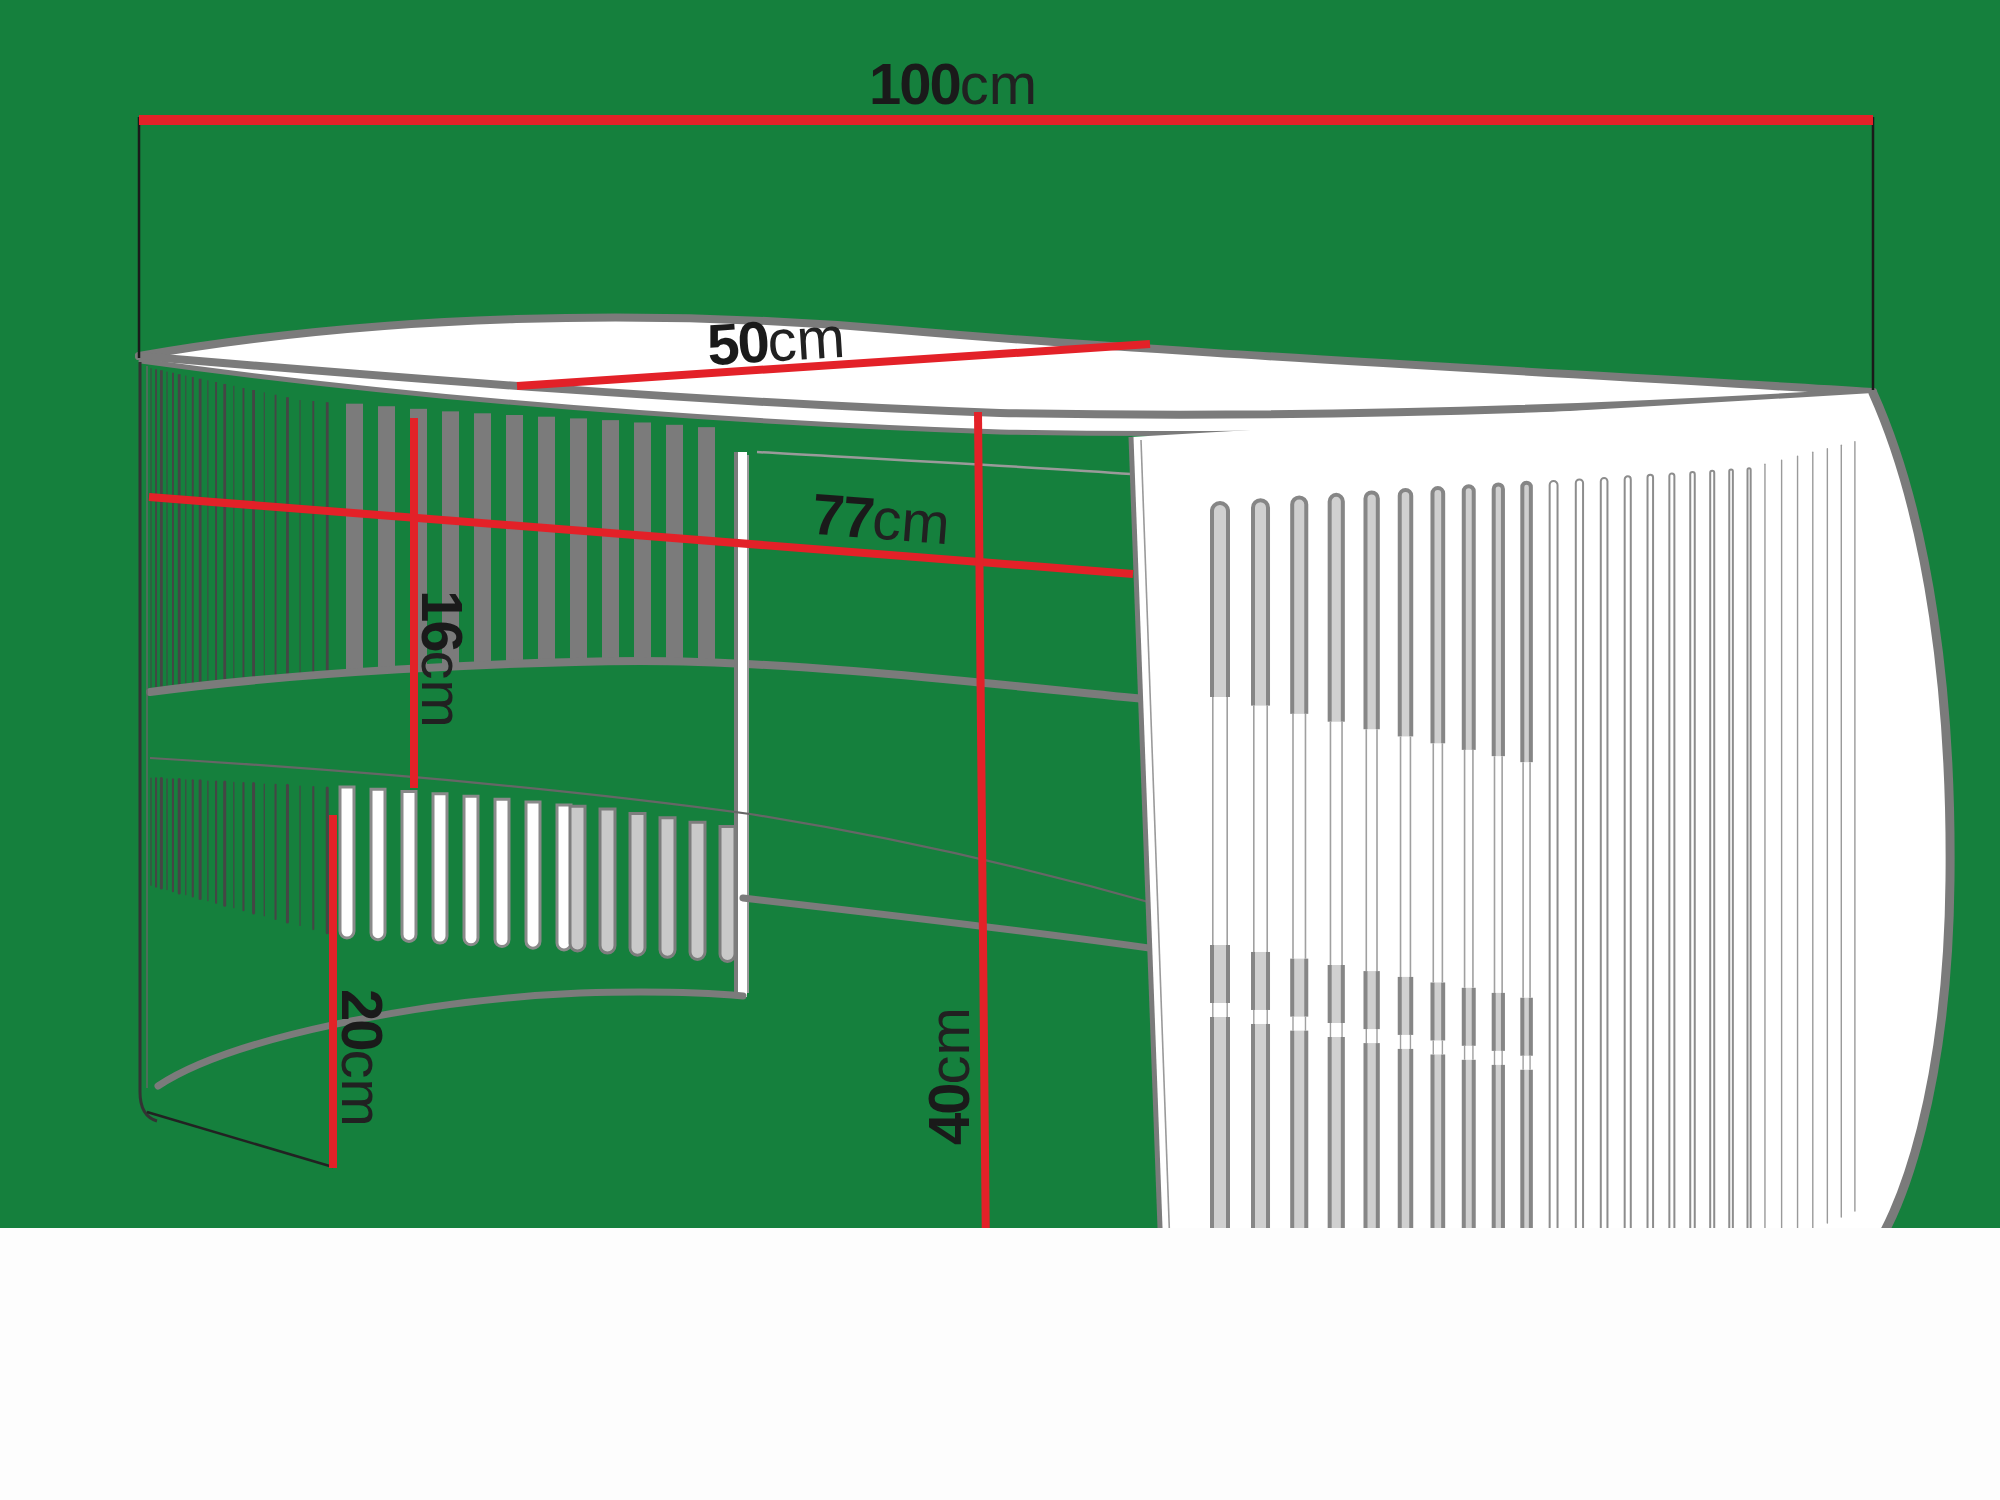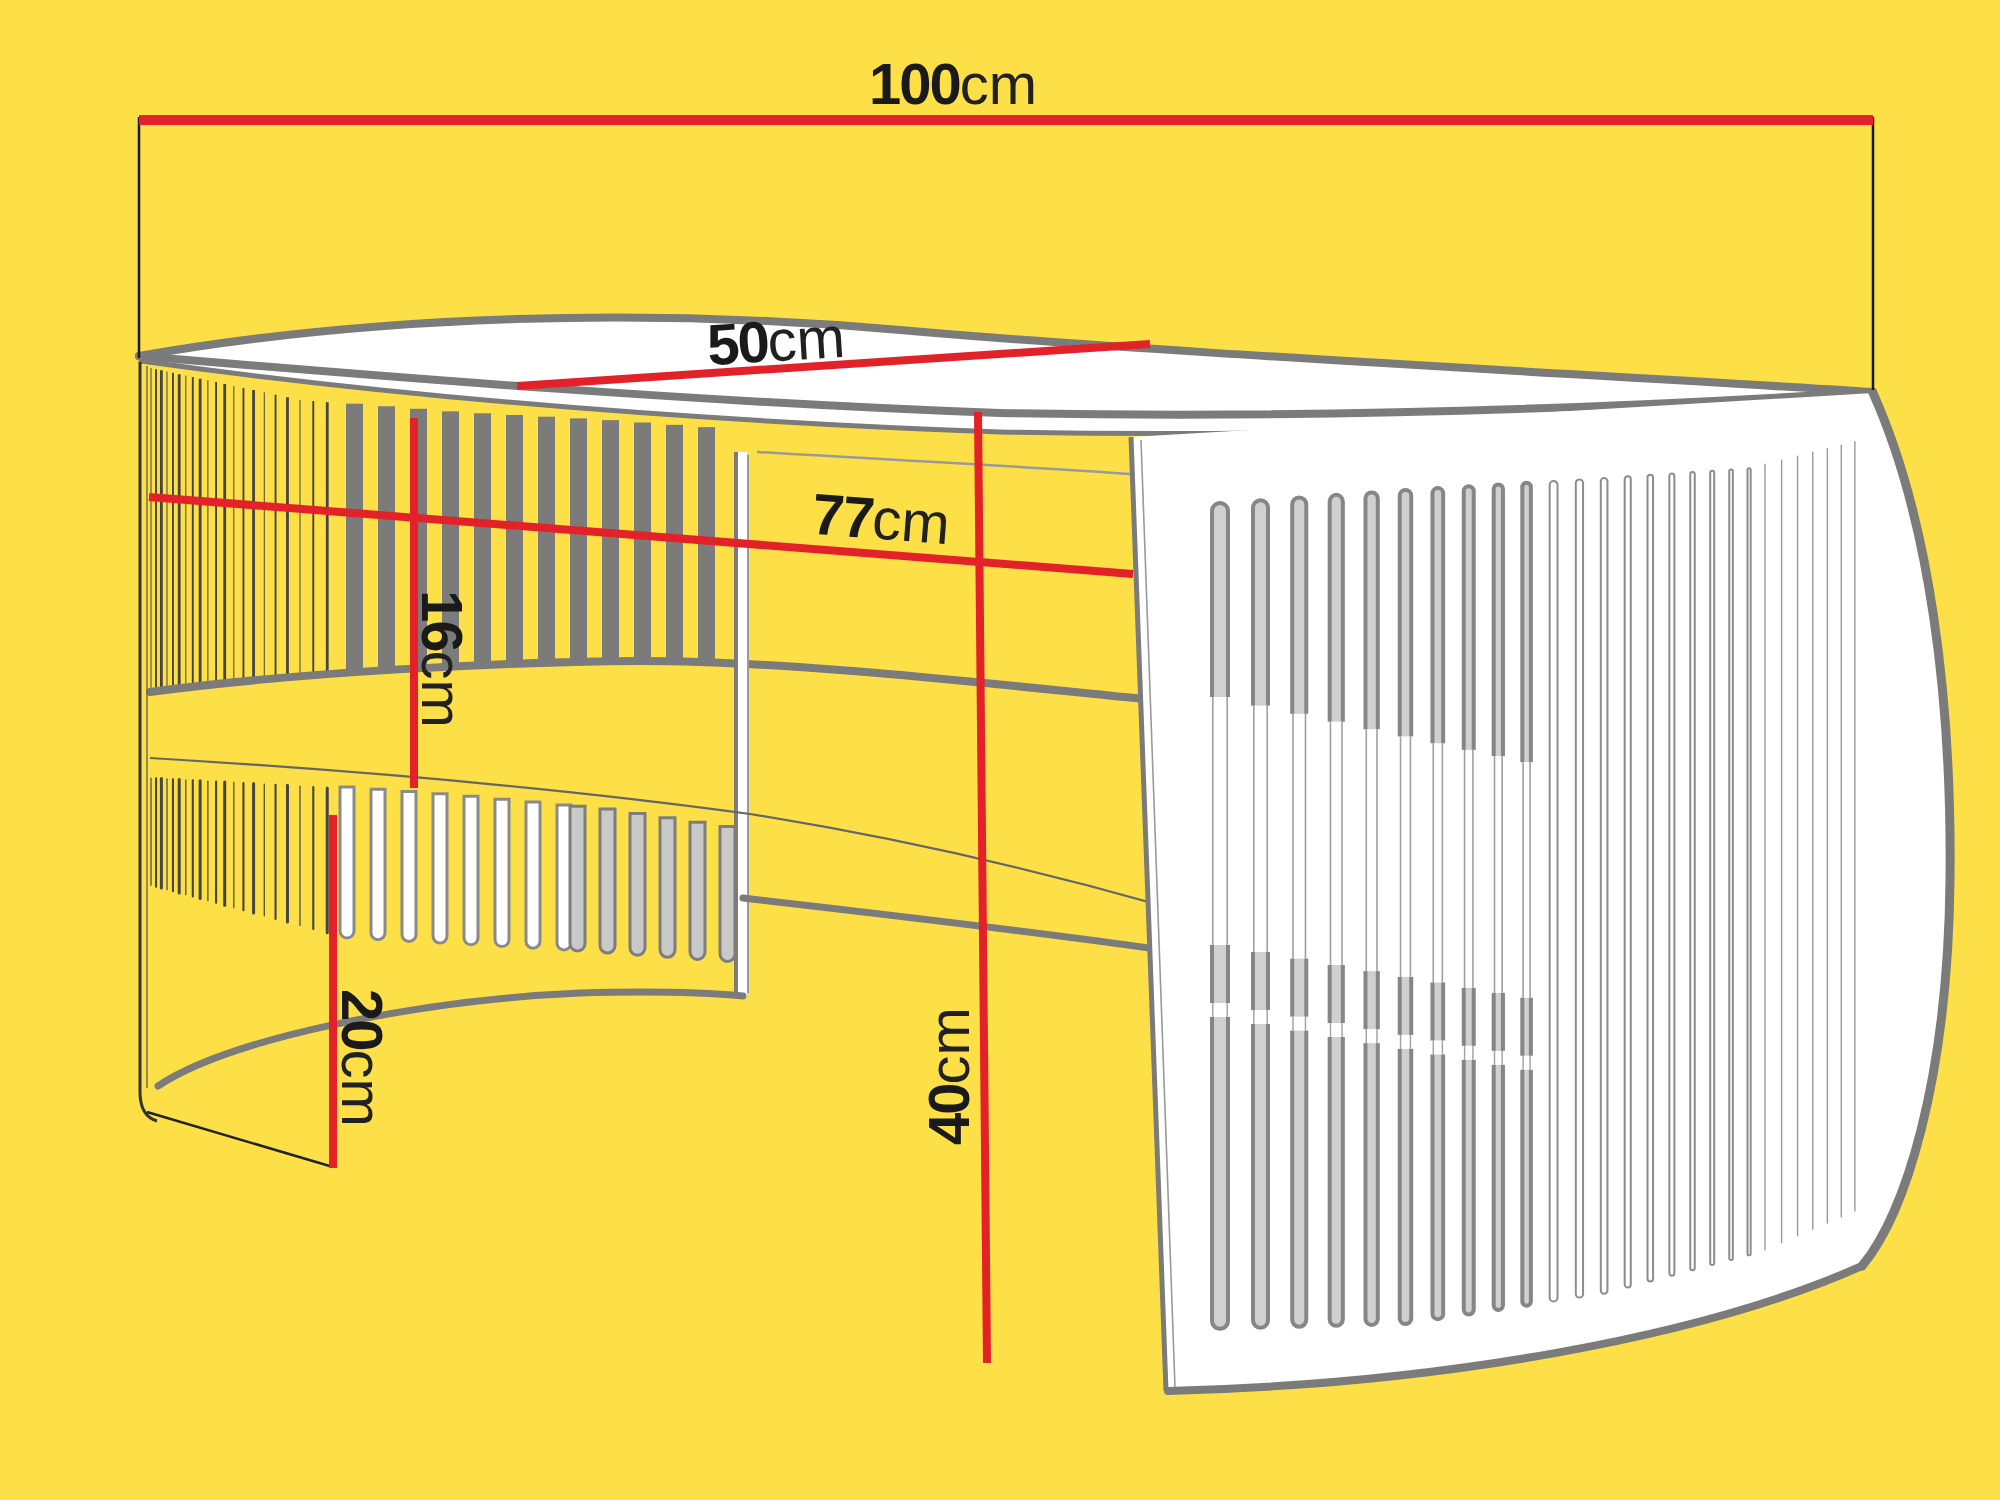--- a/index.html
+++ b/index.html
@@ -1,16 +1,16 @@
 <!DOCTYPE html>
 <html><head>
 <meta charset="utf-8">
 <style>
   html,body{margin:0;padding:0;background:#fdfdfd;}
-  .stage{position:relative;width:2000px;height:1500px;background:#fde047;overflow:hidden;
+  .stage{position:relative;width:2000px;height:1228px;background:#15803d;overflow:hidden;
          font-family:"Liberation Sans","DejaVu Sans",sans-serif;}
   #scene{position:absolute;left:0;top:0;width:2000px;height:1500px;}
   .dim{position:absolute;white-space:nowrap;color:#1a1a1a;line-height:1;
        transform:translate(-50%,-50%);}
   .dim .num{font-weight:700;font-size:58px;letter-spacing:-2px;}
   .dim .unit{font-weight:400;font-size:58px;letter-spacing:0px;color:#212121;}
   .dim.tilt-50{transform:translate(-50%,-50%) rotate(-3.5deg);}
   .dim.tilt-77{transform:translate(-50%,-50%) rotate(4.5deg);}
   .dim.rot-cw{transform:translate(-50%,-50%) rotate(90deg);}
   .dim.rot-ccw{transform:translate(-50%,-50%) rotate(-90deg);}

